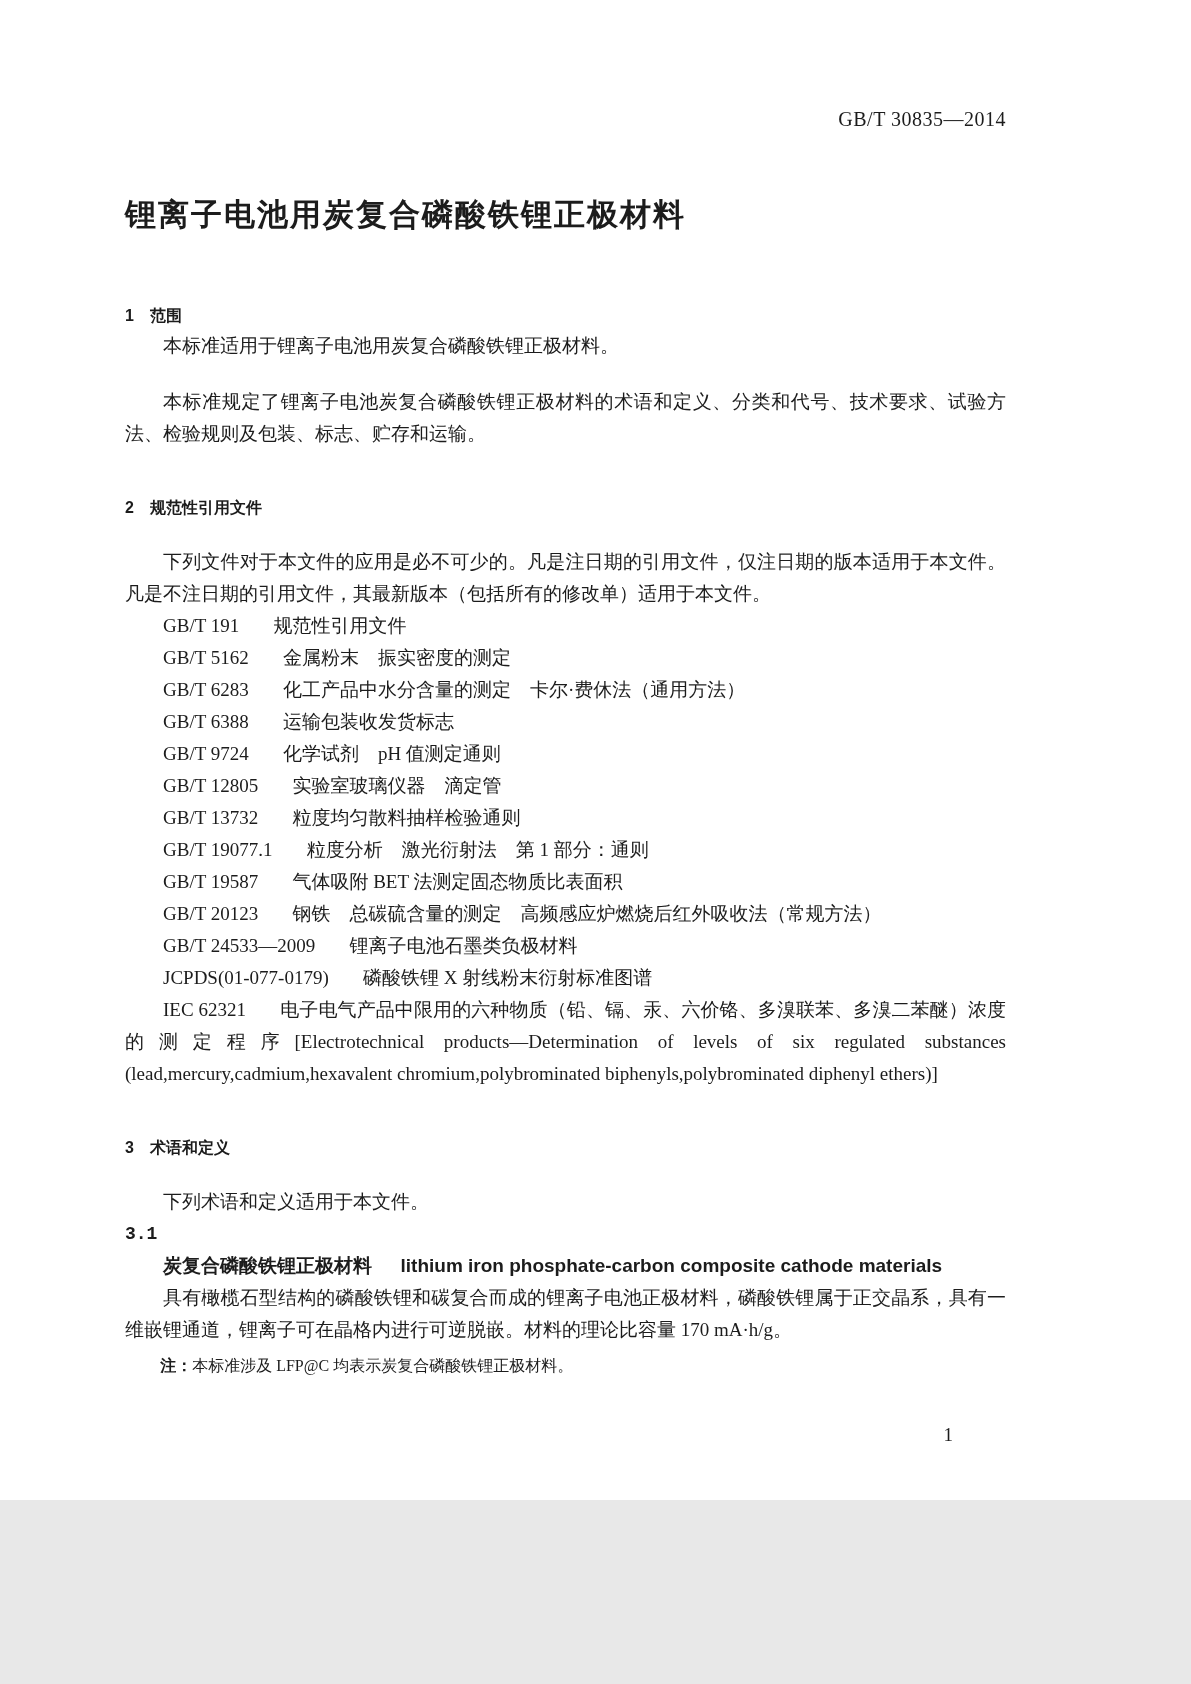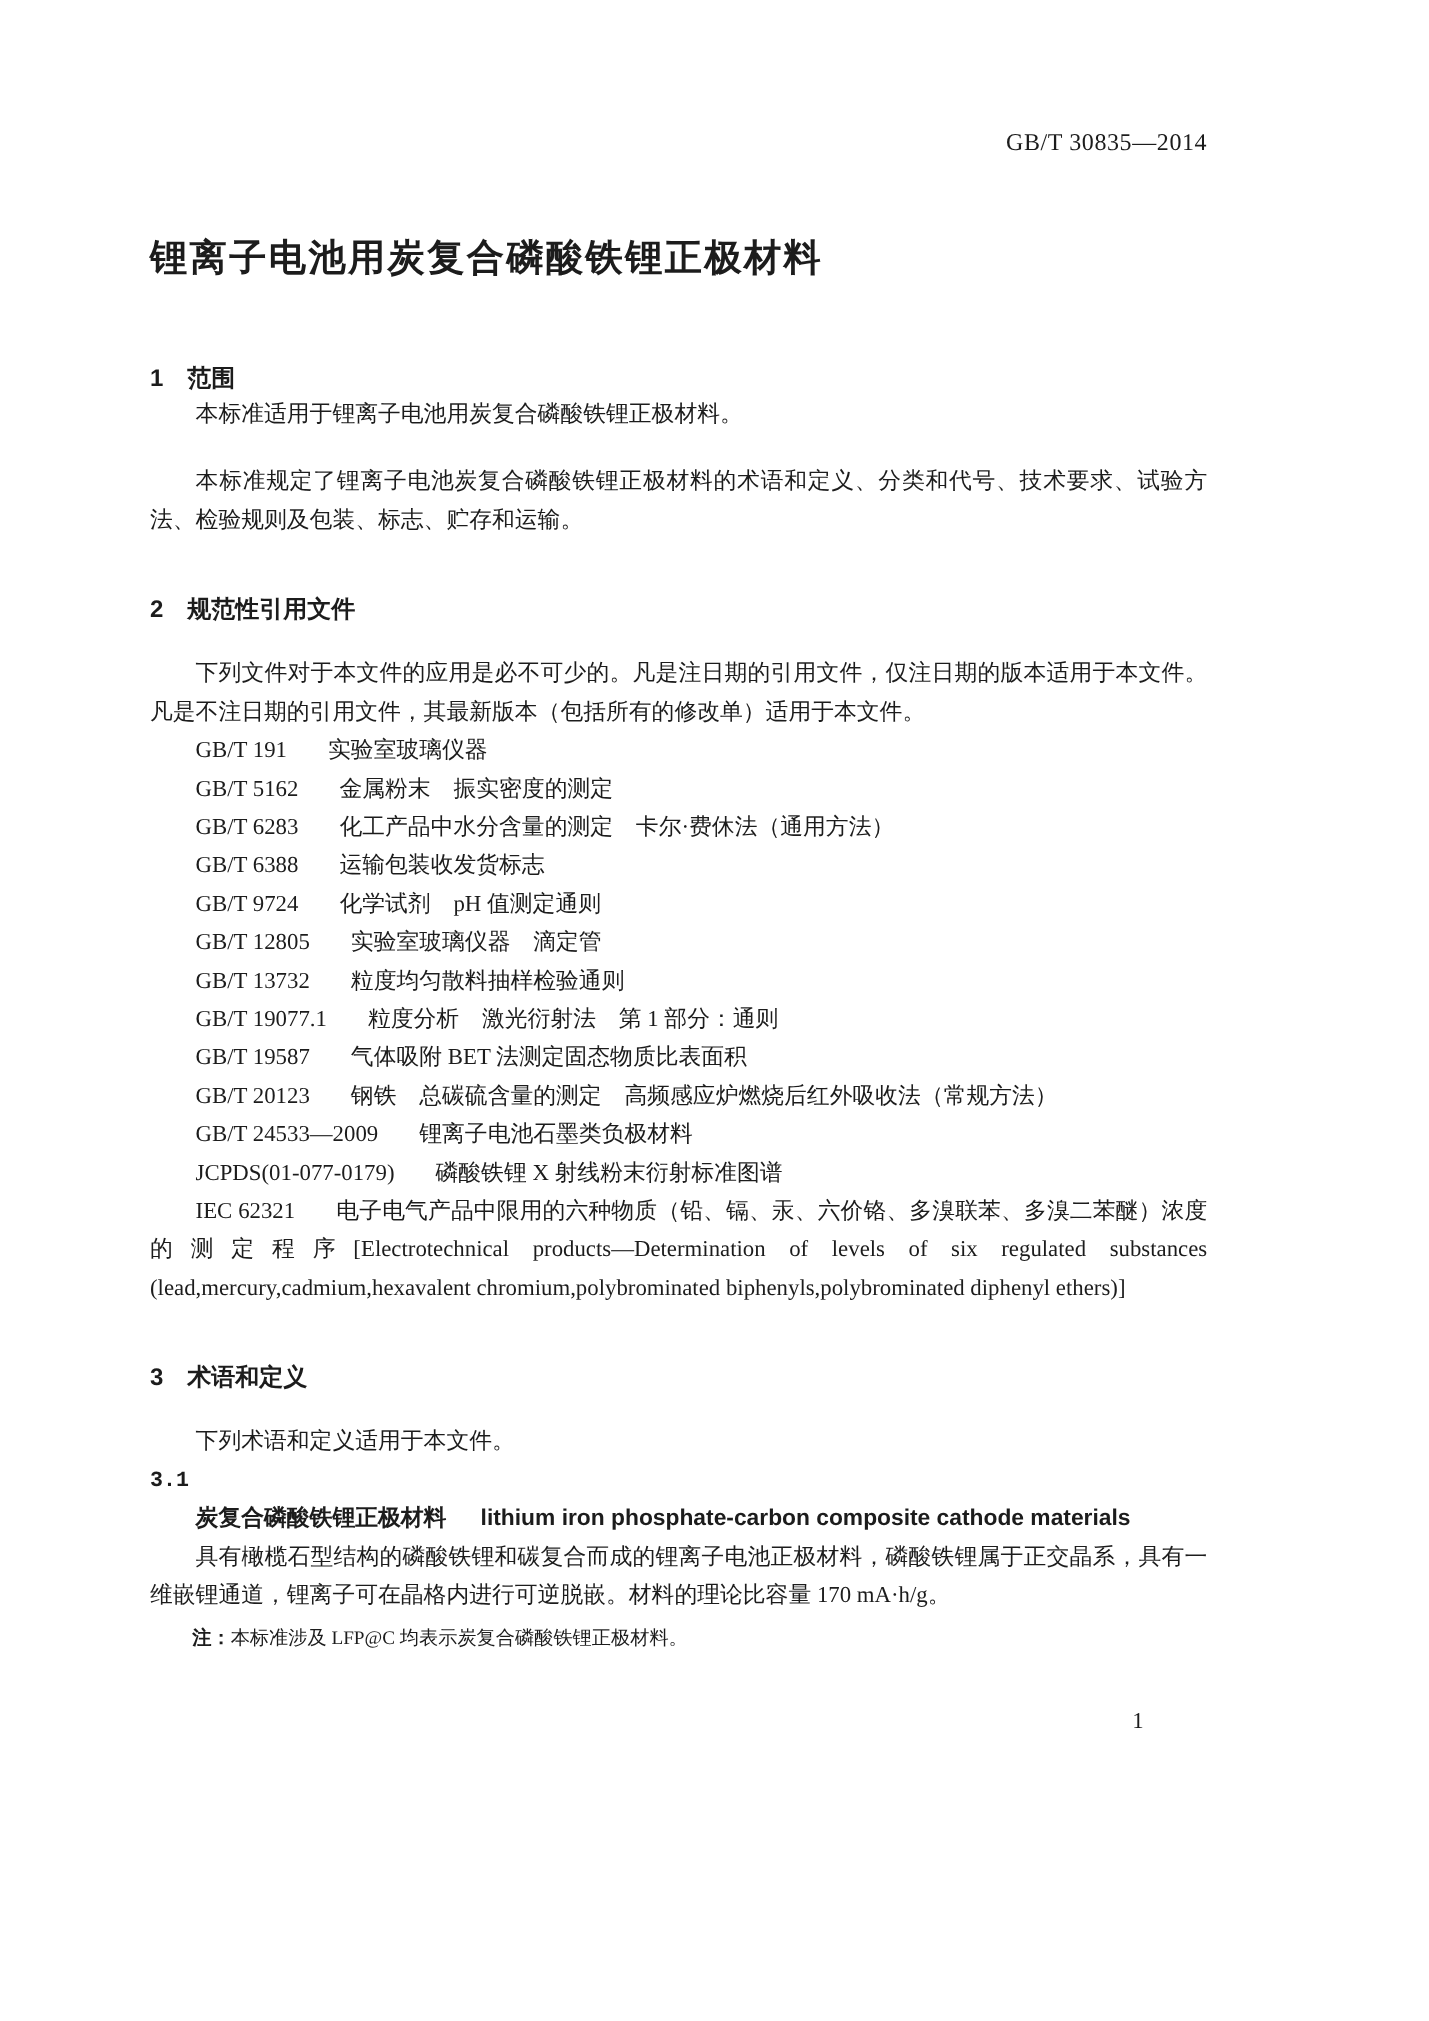--- a/index.html
+++ b/index.html
@@ -1,20 +1,20 @@
 <!DOCTYPE html>
 <html><head>
 <meta charset="utf-8">
 <style>
   * { margin: 0; padding: 0; box-sizing: border-box; }
   html, body { background: #e8e8e8; }
   .page {
     position: relative;
     width: 1191px;
-    height: 1684px;
+    height: 1500px;
     margin: 0 auto;
     background: #ffffff;
     color: #1c1c1c;
     font-family: "Liberation Serif", "DejaVu Serif", serif;
     padding: 106px 185px 0 125px;
     overflow: hidden;
   }
   .doc-number {
     text-align: right;
     font-size: 20px;
@@ -27,21 +27,21 @@
     font-family: "Liberation Sans", "DejaVu Sans", sans-serif;
     font-weight: bold;
     font-size: 31px;
     line-height: 42px;
     letter-spacing: 2px;
   }
   .section-heading {
     margin-top: 44px;
     font-family: "Liberation Sans", "DejaVu Sans", sans-serif;
     font-weight: bold;
-    font-size: 20px;
+    font-size: 16px;
     line-height: 28px;
   }
   .section-heading.h-s1 { margin-top: 66px; }
   p.body {
     font-size: 19px;
     line-height: 32px;
     text-align: justify;
   }
   p.indent { text-indent: 2em; }
   p.first-para { margin-top: 24px; }
@@ -87,21 +87,21 @@
   <div class="doc-title">锂离子电池用炭复合磷酸铁锂正极材料</div>
 
   <div class="section-heading h-s1">1　范围</div>
   <p class="body indent">本标准适用于锂离子电池用炭复合磷酸铁锂正极材料。</p>
   <p class="body indent first-para">本标准规定了锂离子电池炭复合磷酸铁锂正极材料的术语和定义、分类和代号、技术要求、试验方法、检验规则及包装、标志、贮存和运输。</p>
 
   <div class="section-heading">2　规范性引用文件</div>
   <p class="body indent first-para">下列文件对于本文件的应用是必不可少的。凡是注日期的引用文件，仅注日期的版本适用于本文件。凡是不注日期的引用文件，其最新版本（包括所有的修改单）适用于本文件。</p>
 
   <div class="refs">
-    <p class="body indent"><span class="ref-code">GB/T 191</span><span>实验室玻璃仪器</span></p>
+    <p class="body indent"><span class="ref-code">GB/T 191</span><span>规范性引用文件</span></p>
     <p class="body indent"><span class="ref-code">GB/T 5162</span><span>金属粉末　振实密度的测定</span></p>
     <p class="body indent"><span class="ref-code">GB/T 6283</span><span>化工产品中水分含量的测定　卡尔·费休法（通用方法）</span></p>
     <p class="body indent"><span class="ref-code">GB/T 6388</span><span>运输包装收发货标志</span></p>
     <p class="body indent"><span class="ref-code">GB/T 9724</span><span>化学试剂　pH 值测定通则</span></p>
     <p class="body indent"><span class="ref-code">GB/T 12805</span><span>实验室玻璃仪器　滴定管</span></p>
     <p class="body indent"><span class="ref-code">GB/T 13732</span><span>粒度均匀散料抽样检验通则</span></p>
     <p class="body indent"><span class="ref-code">GB/T 19077.1</span><span>粒度分析　激光衍射法　第 1 部分：通则</span></p>
     <p class="body indent"><span class="ref-code">GB/T 19587</span><span>气体吸附 BET 法测定固态物质比表面积</span></p>
     <p class="body indent"><span class="ref-code">GB/T 20123</span><span>钢铁　总碳硫含量的测定　高频感应炉燃烧后红外吸收法（常规方法）</span></p>
     <p class="body indent"><span class="ref-code">GB/T 24533—2009</span><span>锂离子电池石墨类负极材料</span></p>

